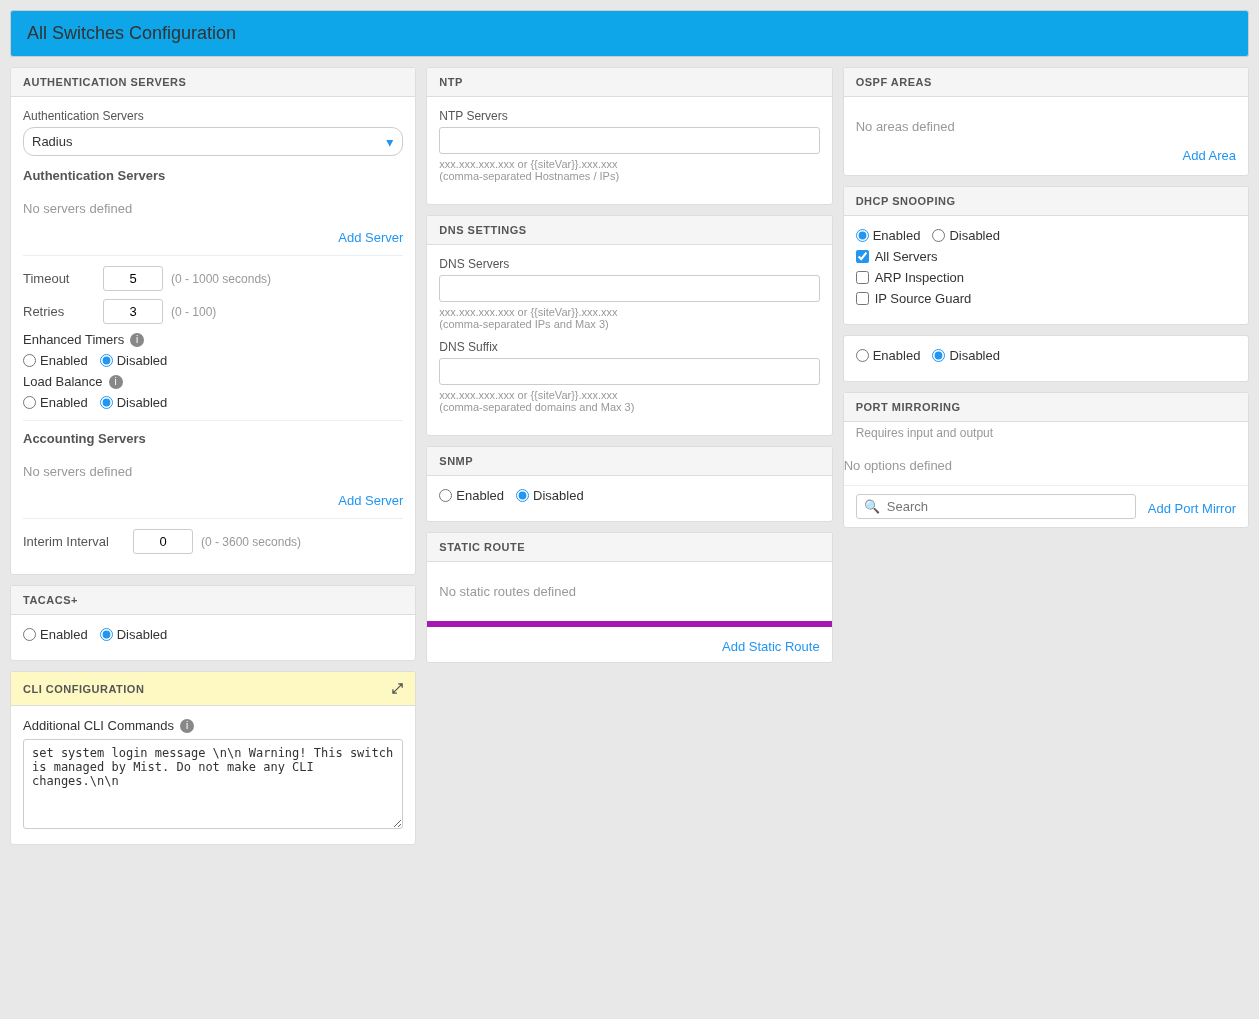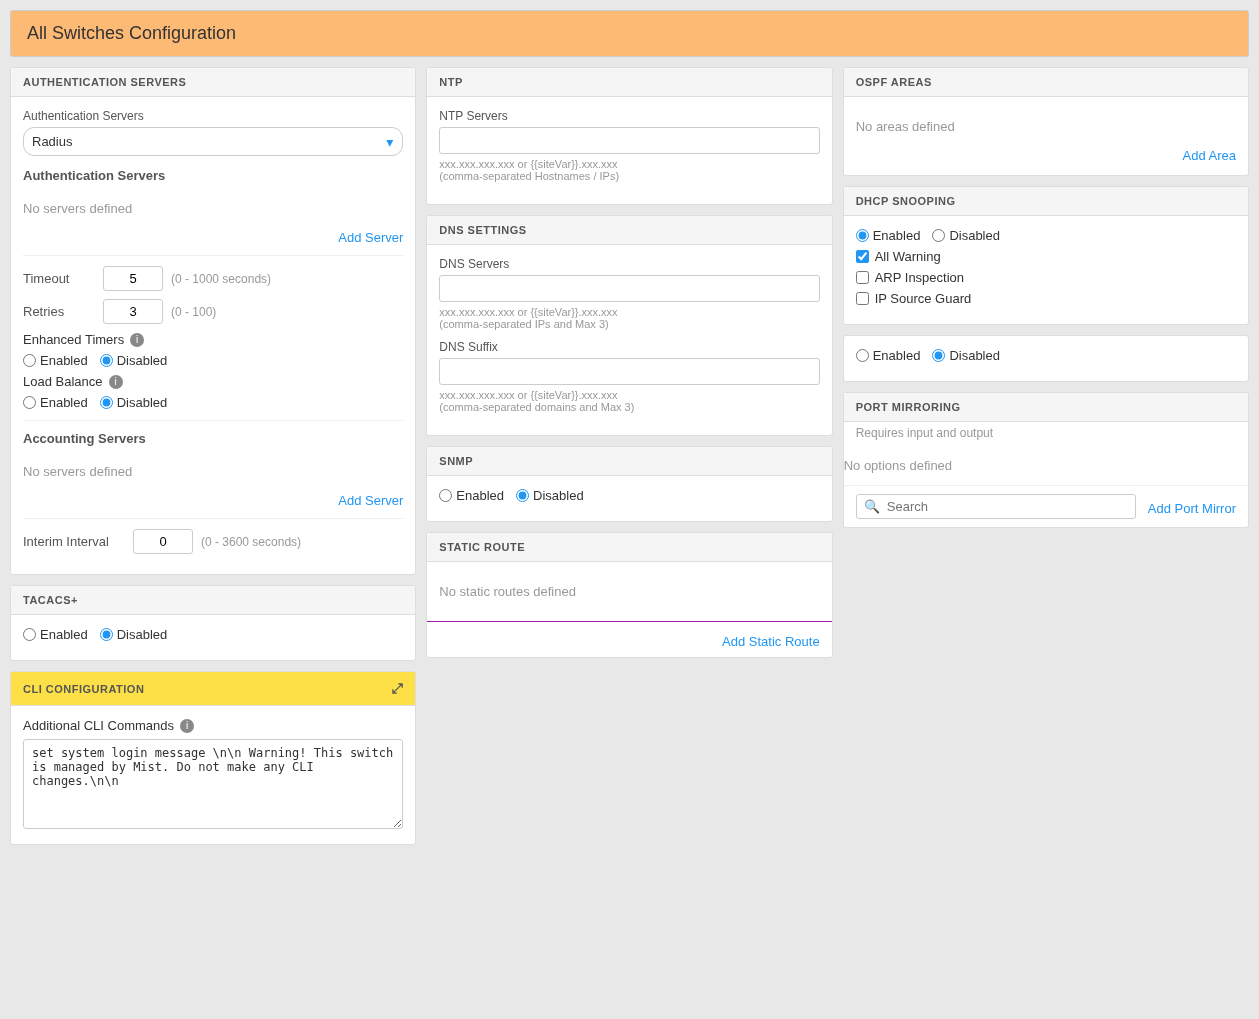--- a/index.html
+++ b/index.html
@@ -1,21 +1,21 @@
 <!DOCTYPE html>
 <html><head>
   <meta charset="utf-8">
   <style>
     * { box-sizing: border-box; margin: 0; padding: 0; }
     body { font-family: Arial, sans-serif; font-size: 13px; background: #e8e8e8; color: #333; }
     
     .page-wrapper { padding: 10px; }
     
     .page-title-bar {
-      background: #fdba74;
+      background: #0ea5e9;
       border: 1px solid #ccc;
       padding: 12px 16px;
       margin-bottom: 10px;
       border-radius: 3px;
     }
     .page-title-bar h1 {
       font-size: 18px;
       font-weight: normal;
       color: #333;
     }
@@ -233,21 +233,21 @@
     .port-mirror-footer {
       display: flex;
       align-items: center;
       justify-content: space-between;
       padding: 8px 12px;
       border-top: 1px solid #eee;
     }
     
     
     .cli-header {
-      background: #fde047;
+      background: #fef9c3;
       border-bottom: 1px solid #ddd;
       padding: 8px 12px;
       font-size: 11px;
       font-weight: bold;
       color: #555;
       letter-spacing: 0.5px;
       text-transform: uppercase;
       display: flex;
       justify-content: space-between;
       align-items: center;
@@ -282,21 +282,21 @@
       padding: 4px 12px 8px;
     }
     
     .static-route-body {
       padding: 12px;
     }
     
     .static-route-footer {
       text-align: right;
       padding: 8px 12px;
-      border-top: 1px solid #a21caf;
+      border-top: 6px solid #a21caf;
     }
   </style>
 </head>
 <body>
 
 <div class="page-wrapper">
 
   <div class="page-title-bar">
     <h1>All Switches Configuration</h1>
   </div>
@@ -491,21 +491,21 @@
               <input type="radio" name="dhcp_snooping" checked="" style="">
               <span>Enabled</span>
             </label>
             <label class="radio-label">
               <input type="radio" name="dhcp_snooping" style="">
               <span>Disabled</span>
             </label>
           </div>
           <label class="checkbox-label">
             <input type="checkbox" checked="" style="">
-            <span>All Warning</span>
+            <span>All Servers</span>
           </label>
           <label class="checkbox-label">
             <input type="checkbox" style="">
             <span>ARP Inspection</span>
           </label>
           <label class="checkbox-label">
             <input type="checkbox" style="">
             <span>IP Source Guard</span>
           </label>
         </div>

